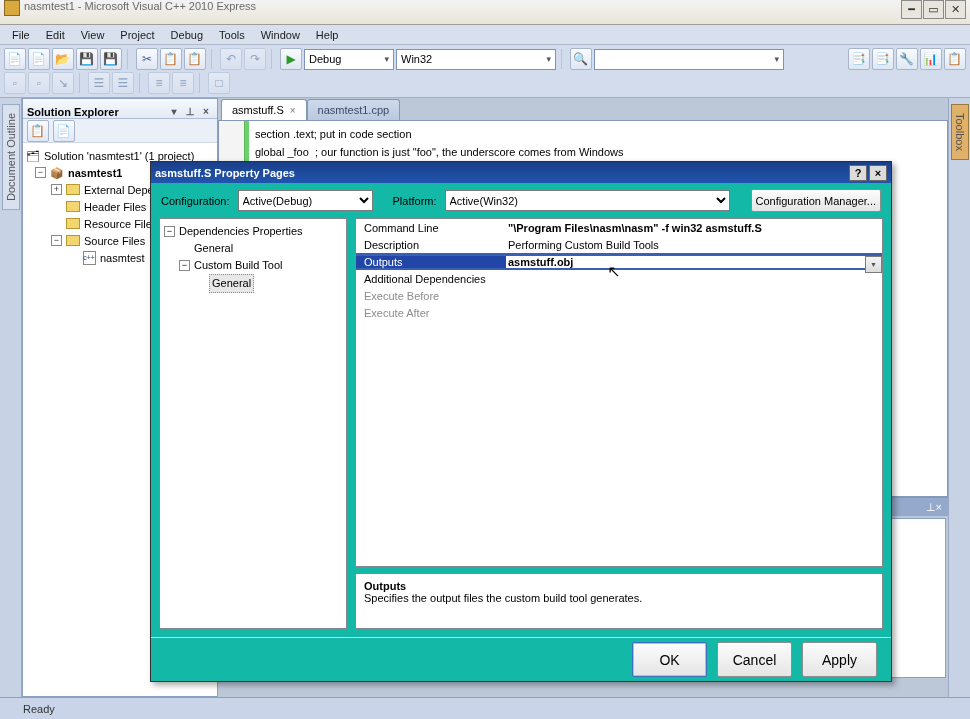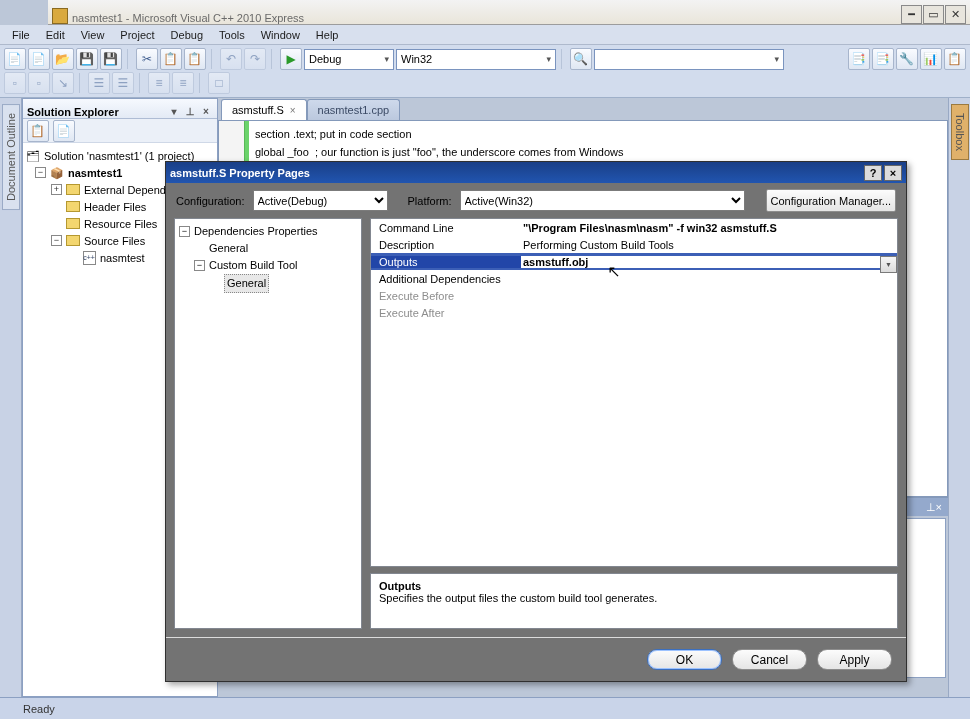--- a/index.html
+++ b/index.html
@@ -1,19 +1,19 @@
 <!DOCTYPE html>
 <html><head>
 <meta charset="utf-8">
 <style>
 * { box-sizing: border-box; margin: 0; padding: 0; font-family: "Segoe UI", Tahoma, sans-serif; font-size: 11px; }
 body { background: #bcc7d8; width: 970px; height: 719px; overflow: hidden; position: relative; }
 
 
-.titlebar { background: linear-gradient(#f3f3f3,#e9e5da); height: 25px; display: flex; align-items: flex-end; padding: 0 4px; border-bottom: 1px solid #9c9c9c; margin-left: 48px; }
+.titlebar { background: linear-gradient(#f3f3f3,#e9e5da); height: 25px; display: flex; align-items: flex-start; padding: 0 4px; border-bottom: 1px solid #9c9c9c; }
 .titlebar .app-icon { width:16px; height:16px; background:#d9a93e; border:1px solid #8a6a20; margin-right:4px;}
 .titlebar .title-text { color:#6a6a6a; flex:1; }
 .titlebar .winbtns { display:flex; gap:1px;}
 .titlebar .winbtn { width:21px; height:19px; background:#e8e5dd; border:1px solid #8a8a8a; display:flex; align-items:center; justify-content:center; font-size:11px; color:#333;}
 .titlebar .winbtn.close { background:#e8e5dd; }
 
 
 .menubar { background:#d8e0ee; height:20px; display:flex; align-items:center; padding:0 4px; border-bottom:1px solid #aeb9cc; }
 .menubar .menu-item { padding:12px 8px; color:#1b1b1b; }
 
@@ -68,21 +68,21 @@
 
 .output-panel { height:200px; background:#bcc7d8; border-top:1px solid #8499ba; position:relative; }
 .output-panel .out-title { background:#94a9cc; color:#fff; font-size:11px; height:18px; display:flex; align-items:center; padding:0 6px; }
 .output-panel .out-body { flex:1; background:#fff; border:1px solid #8ca0c2; height:160px; margin:2px; font-family:Consolas,monospace; font-size:11px; padding:2px 4px; overflow:hidden; }
 .output-panel .out-body .line { white-space:nowrap; }
 
 
 .statusbar { background:#c9d4e9; height:22px; border-top:1px solid #8ca0c2; display:flex; align-items:center; padding:0 23px; font-size:11px; color:#333;}
 
 
-.modal { position:absolute; left:165px; top:161px; width:742px; height:521px; background:#737373; border:1px solid #303030; box-shadow:3px 3px 6px rgba(0,0,0,.35); display:flex; flex-direction:column; }
+.modal { position:absolute; left:150px; top:161px; width:742px; height:521px; background:#14b8a6; border:1px solid #303030; box-shadow:3px 3px 6px rgba(0,0,0,.35); display:flex; flex-direction:column; }
 .modal .dlg-title { height:21px; background:linear-gradient(#1a3f87,#2155b0); color:#fff; display:flex; align-items:center; padding:0 4px; font-size:12px; font-weight:bold;}
 .modal .dlg-title .spacer{flex:1;}
 .modal .dlg-title .dbtn { width:18px; height:16px; background:#dcdcdc; border:1px solid #666; color:#000; display:flex; align-items:center; justify-content:center; font-size:11px; margin-left:2px; font-weight:bold;}
 .modal .cfgbar { height:35px; display:flex; align-items:center; padding:0 10px; gap:8px; font-size:11px; }
 .modal .cfgbar label { color:#000; }
 .modal .cfgbar select { height:21px; background:#fff; border:1px solid #7b7b7b; font-size:11px; }
 .modal .cfgbar .cfgbtn { height:23px; padding:0 4px; background:linear-gradient(#fcfcfc,#e5e5e5); border:1px solid #8d8d8d; border-radius:2px; font-size:11px; }
 .modal .content { flex:1; display:flex; padding:0 8px 8px 8px; gap:8px; }
 .modal .treepane { width:188px; border:1px solid #828790; background:#fff; padding:4px; font-size:11px; line-height:17px;}
 .modal .treepane .trow { display:flex; align-items:center; white-space:nowrap; }
@@ -99,21 +99,21 @@
 .modal .propgrid .prow.sel .pval { background:#fff; color:#000; font-weight:bold; }
 .modal .propgrid .prow.sel .pval .ddbtn { position:absolute; right:0; top:0; width:17px; height:17px; background:linear-gradient(#f5f5f5,#dcdcdc); border:1px solid #7a7a7a; display:flex; align-items:center; justify-content:center; font-size:7px; color:#555;}
 .modal .propgrid .prow.disabled { color:#8d8d8d; }
 .modal .propgrid .prow.bold .pval { font-weight:bold; }
 
 .modal .descbox { border:1px solid #828790; background:#fff; padding:6px 8px; height:56px; }
 .modal .descbox .dtitle { font-weight:bold; font-size:11px; }
 .modal .descbox .ddesc { font-size:11px; }
 
 .modal .btnrow { height:44px; display:flex; justify-content:flex-end; align-items:center; padding:0 14px; gap:10px; border-top:1px solid #dcdcdc; }
-.modal .btnrow button { width:75px; height:21px; background:linear-gradient(#fcfcfc,#e5e5e5); border:1px solid #8d8d8d; border-radius:10px; font-size:12px; }
+.modal .btnrow button { width:75px; height:35px; background:linear-gradient(#fcfcfc,#e5e5e5); border:1px solid #8d8d8d; border-radius:2px; font-size:14px; }
 .modal .btnrow button.default { border:1px solid #3b6fbf; box-shadow: inset 0 0 0 1px #9cc2ff;}
 
 .cursor-arrow { position:absolute; left:614px; top:271px; font-size:16px; color:#000; transform:translate(-50%,-50%); pointer-events:none;}
 </style>
 </head>
 <body>
 
 <div class="titlebar">
   <div class="app-icon"></div>
   <div class="title-text">nasmtest1 - Microsoft Visual C++ 2010 Express</div>

